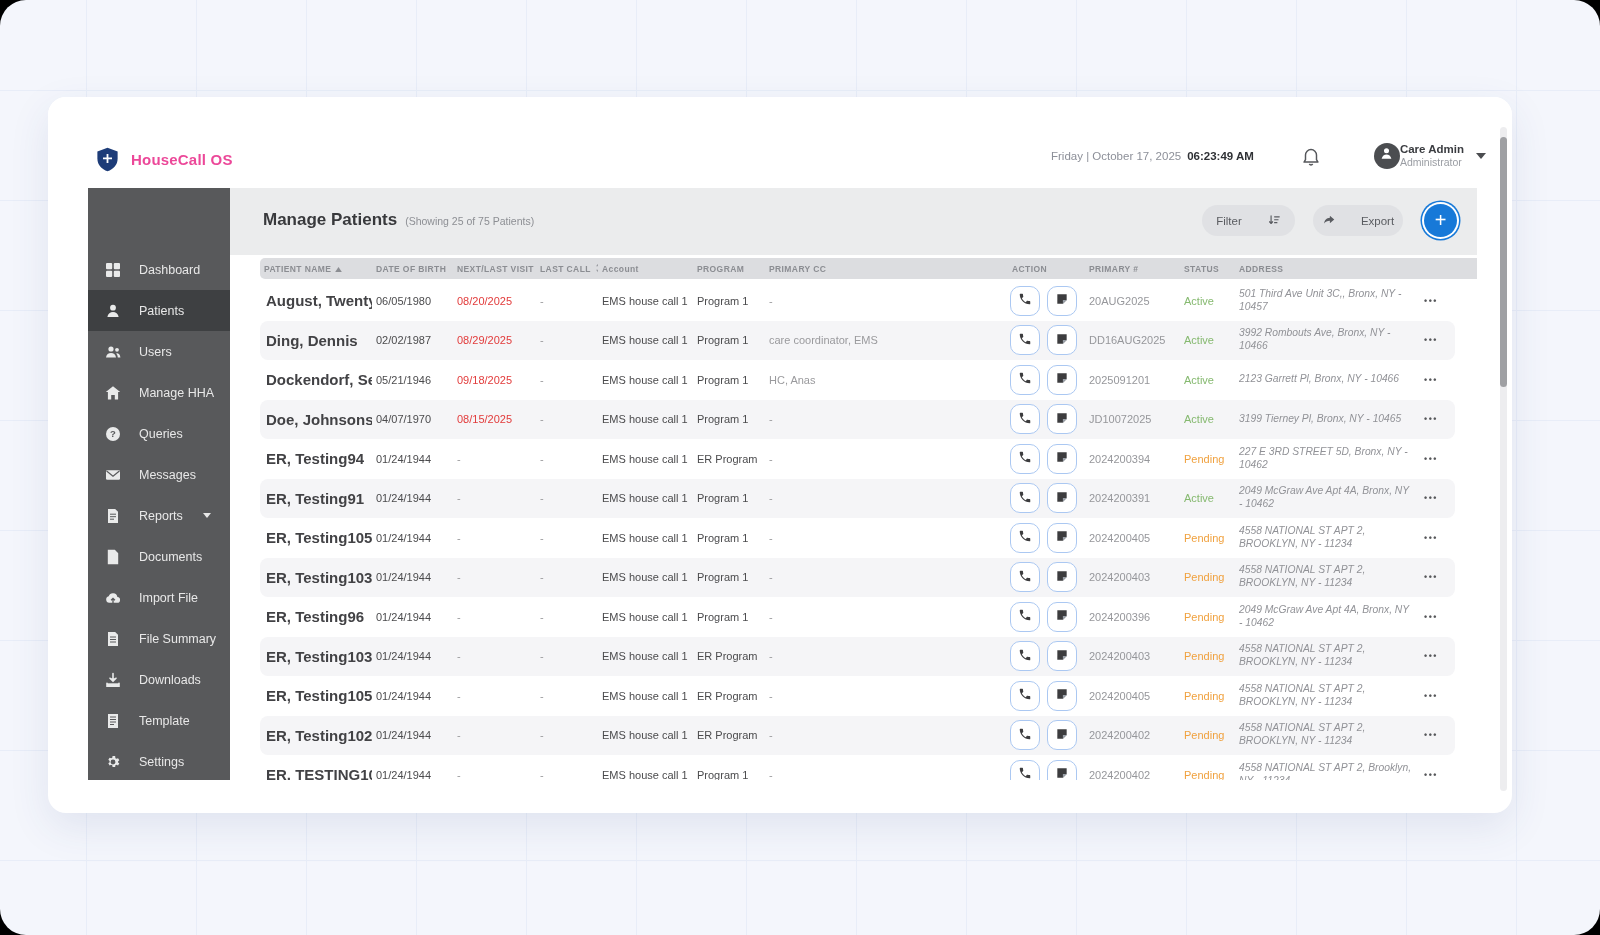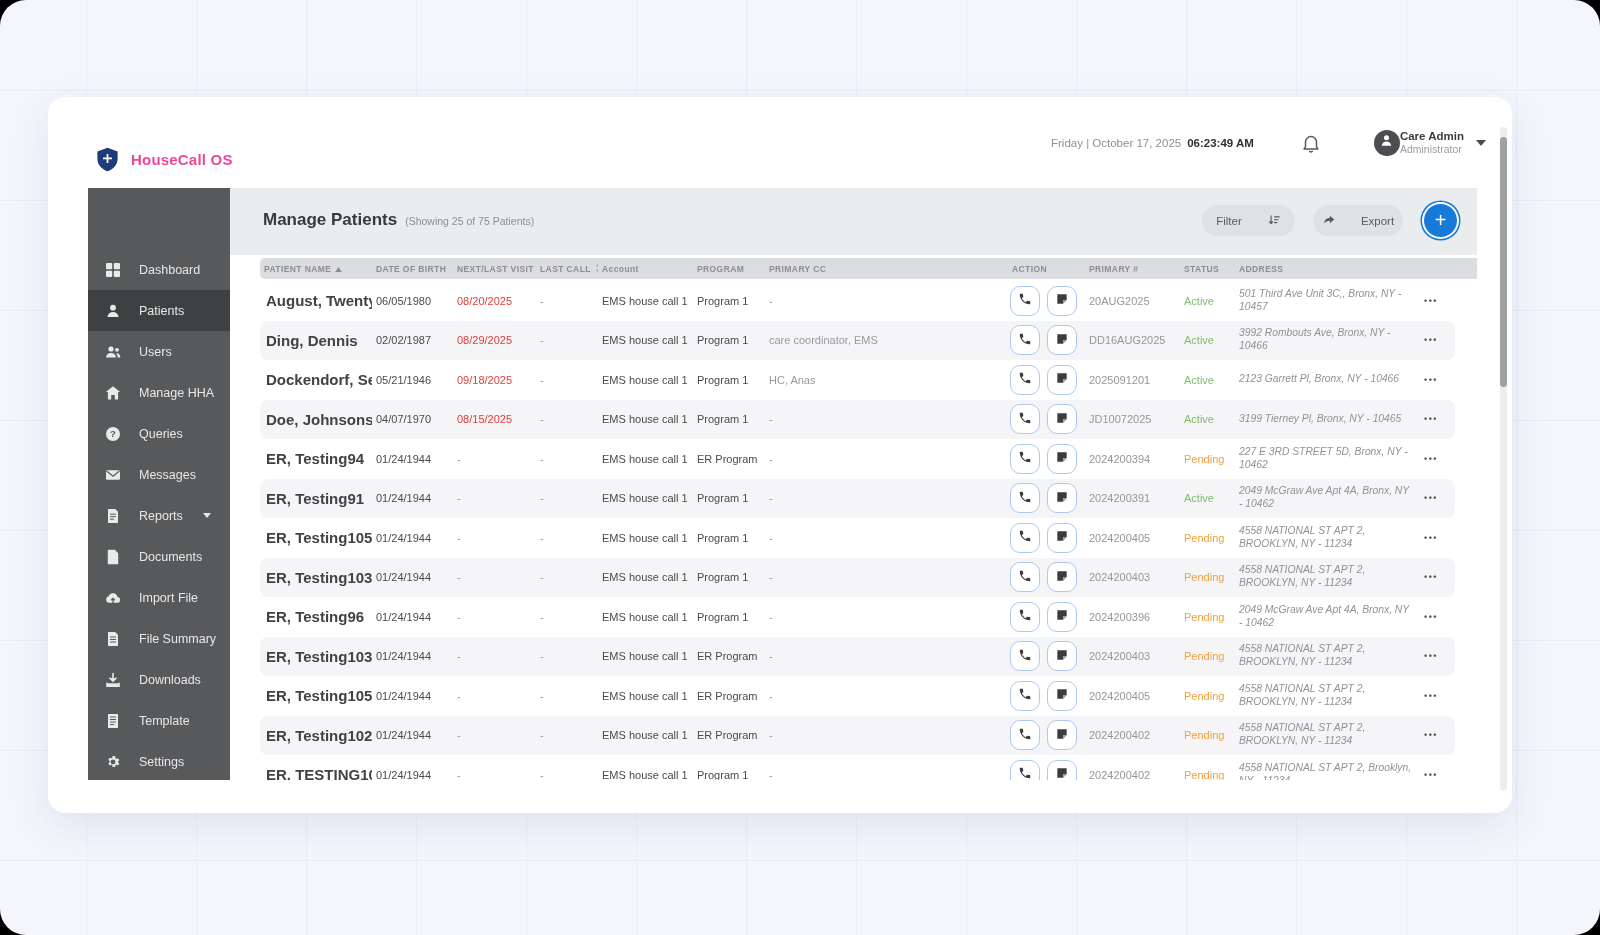--- a/index.html
+++ b/index.html
@@ -8,21 +8,21 @@
     background-image:linear-gradient(#e8edf8 1px,transparent 1px),linear-gradient(90deg,#e8edf8 1px,transparent 1px);
     background-size:110px 110px;background-position:86px 90px;overflow:hidden}
   .window{position:absolute;left:48px;top:97px;width:1464px;height:716px;background:#fff;border-radius:18px;
     box-shadow:0 14px 40px rgba(50,70,130,.10);overflow:hidden}
 
   
   .appheader{position:absolute;top:0;left:0;width:100%;height:91px;background:#fff}
   .brand{position:absolute;left:46px;top:49px;display:flex;align-items:center;gap:10px}
   .brandlogo{width:27px;height:27px}
   .brandname{font-size:15px;font-weight:700;color:#ec4899;letter-spacing:.2px}
-  .hright{position:absolute;right:26px;top:0;height:91px;display:flex;align-items:center}
+  .hright{position:absolute;right:26px;top:13px;height:91px;display:flex;align-items:center}
   .datetext{font-size:11.5px;color:#8d9099}
   .datetext b{color:#2f3135;font-weight:700;margin-left:6px}
   .bellbtn{margin-left:46px;width:22px;height:22px;background:none;border:none;padding:0;cursor:pointer}
   .avatar{margin-left:52px;width:26px;height:26px;border-radius:50%;background:#4b4d50;display:flex;align-items:center;justify-content:center;cursor:pointer}
   .userblock{line-height:1.25}
   .username{font-size:11.5px;font-weight:700;color:#3a3c40}
   .userrole{font-size:10.5px;color:#9a9da3}
   .ucaret{margin-left:12px;width:0;height:0;border-left:5px solid transparent;border-right:5px solid transparent;border-top:6px solid #4b4d50;cursor:pointer}
 
   

